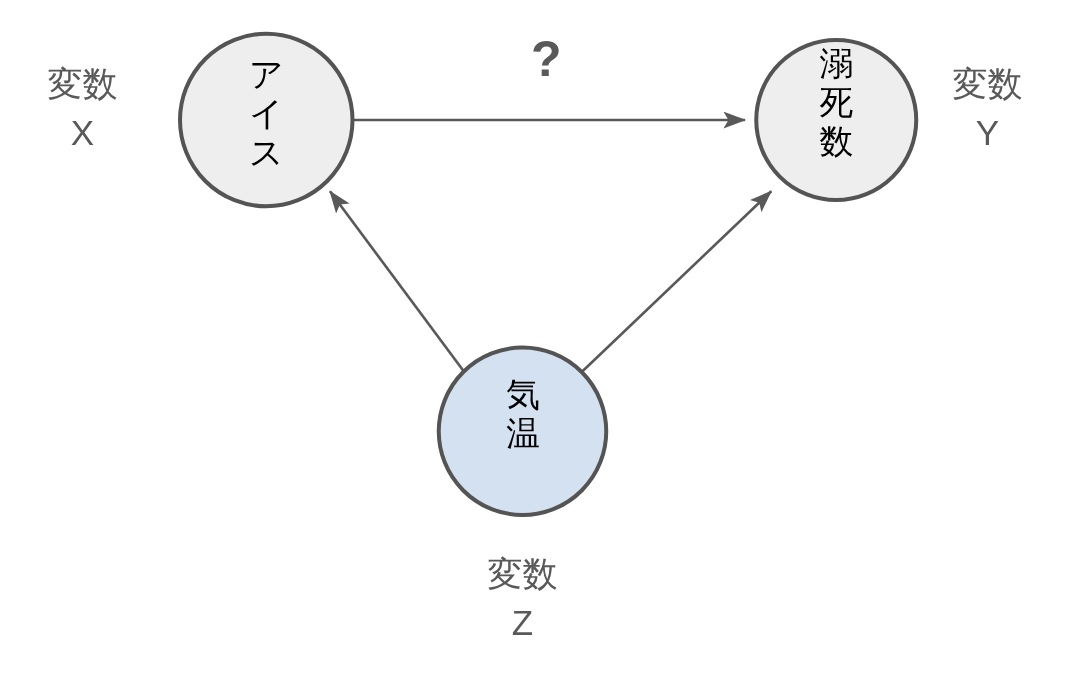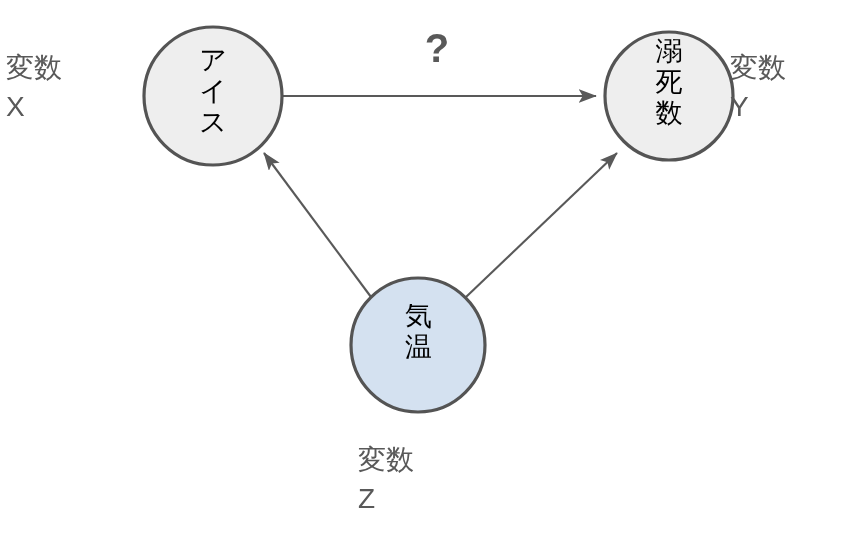--- a/index.html
+++ b/index.html
@@ -56,21 +56,21 @@
   }
   #node-z-label {
     left: 350px; top: 301px; width: 137px;
   }
 
   .var-label {
     position: absolute;
     color: #595959;
     font-size: 28px;
     line-height: 39px;
-    text-align: left;
+    text-align: center;
     white-space: pre;
   }
   #var-x-label { left: 6px;  top: 48px;  width: 120px; }
   #var-y-label { left: 730px; top: 48px;  width: 120px; }
   #var-z-label { left: 358px; top: 440px; width: 120px; }
 
   #question-mark {
     position: absolute;
     left: 407px;
     top: 26px;

